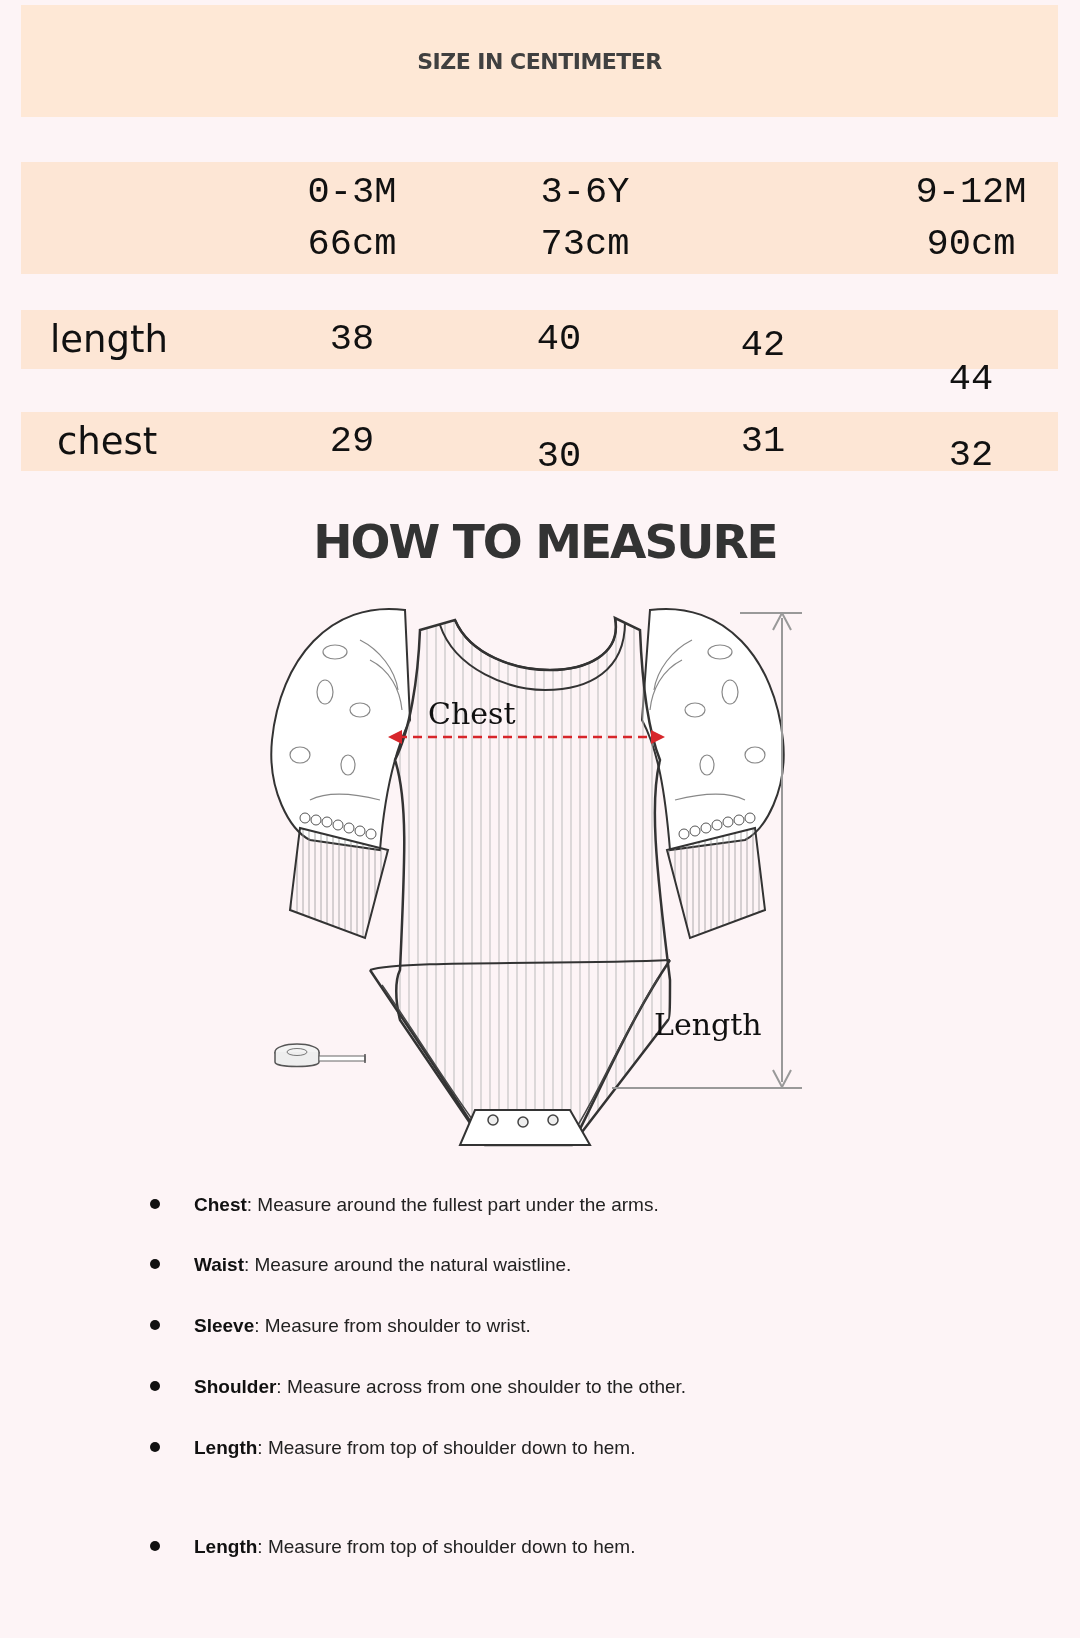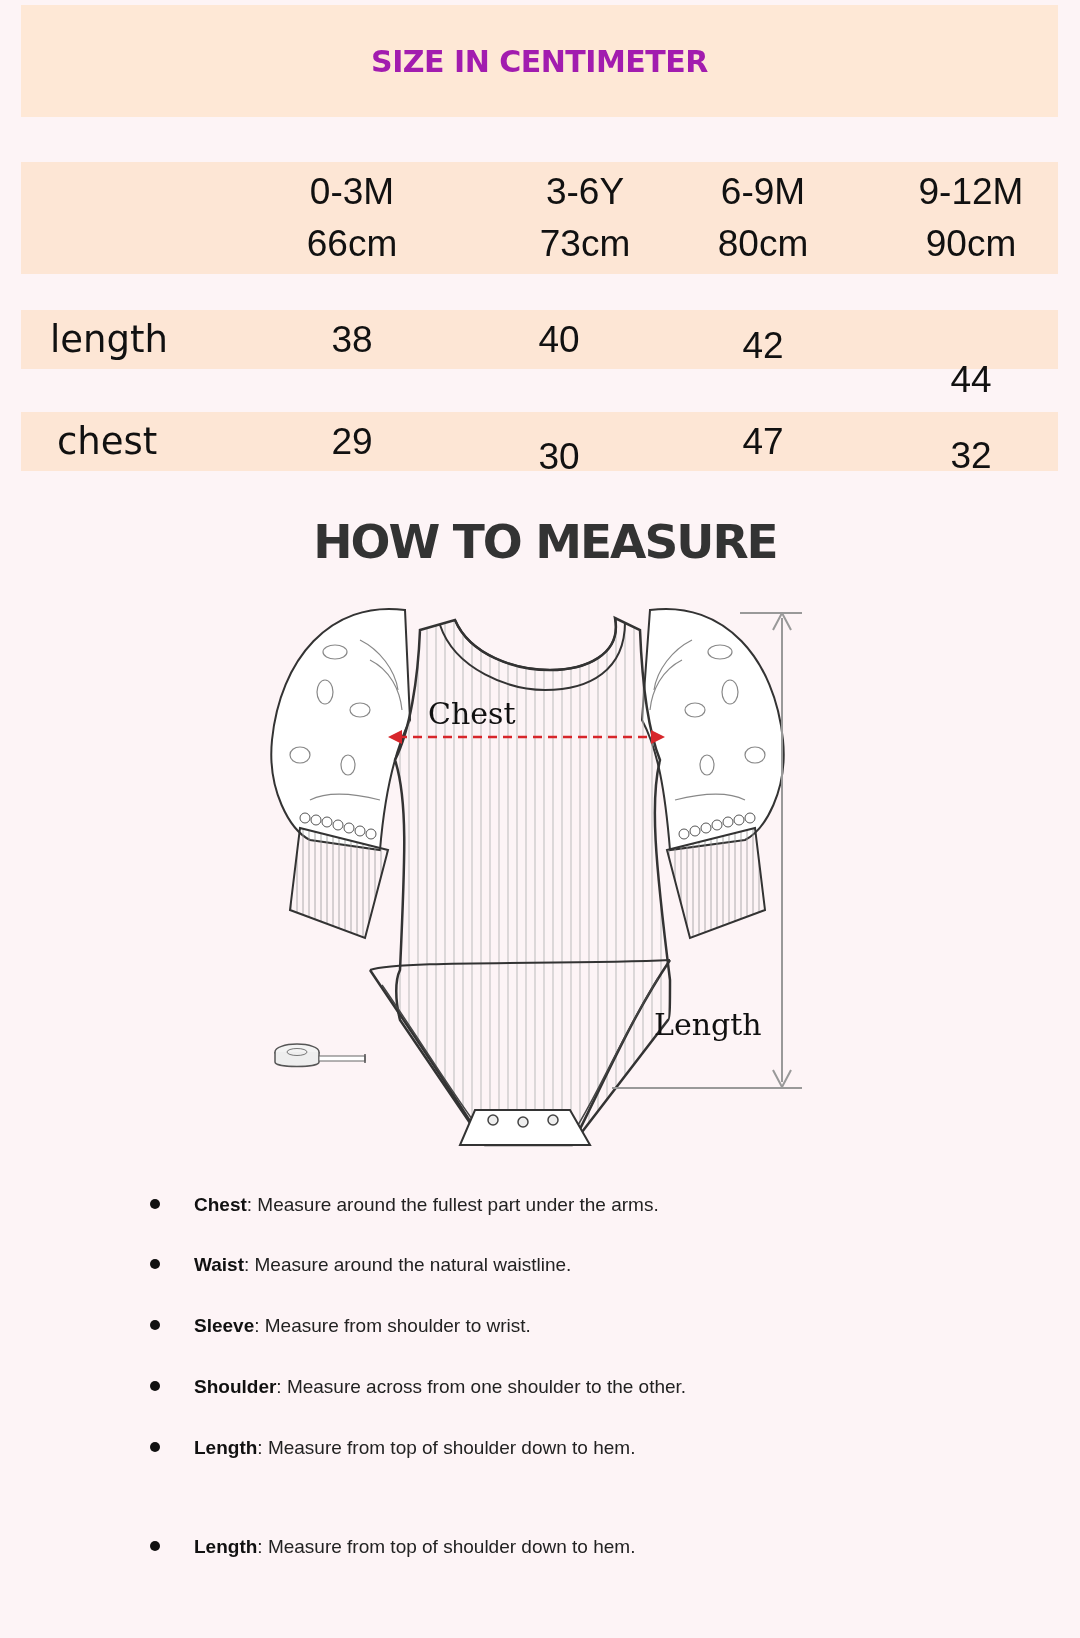--- a/index.html
+++ b/index.html
@@ -1,23 +1,23 @@
 <!DOCTYPE html>
 <html><head>
 <meta charset="utf-8">
 <style>
   * { box-sizing: border-box; margin: 0; padding: 0; }
   html, body { width: 1080px; height: 1638px; background: #fdf4f6; overflow: hidden; }
   body { position: relative; font-family: "Liberation Sans", sans-serif; color: #1a1a1a; }
   .band { position: absolute; left: 21px; width: 1037px; background: #fde6d5; }
   .title-band { top: 5px; height: 112px; background: #fee8d6; display: flex; align-items: center; justify-content: center; }
-  .title-band span { font-family: "DejaVu Sans", sans-serif; font-weight: bold; font-size: 30px; letter-spacing: -0.5px; color: #a21caf; }
+  .title-band span { font-family: "DejaVu Sans", sans-serif; font-weight: bold; font-size: 22px; letter-spacing: -0.5px; color: #404040; }
   .size-band { top: 162px; height: 112px; }
   .row-band { height: 59px; }
-  .cell { position: absolute; font-family: Liberation Sans, sans-serif; font-size: 37px; color: #111; text-align: center; width: 180px; transform: translateX(-50%); line-height: 1; }
+  .cell { position: absolute; font-family: Liberation Mono, monospace; font-size: 37px; color: #111; text-align: center; width: 180px; transform: translateX(-50%); line-height: 1; }
   .size-cell { line-height: 52px; top: 0px; }
   .row-label { position: absolute; font-family: "DejaVu Sans", sans-serif; font-size: 37px; color: #111; line-height: 1; }
   .how-title { position: absolute; top: 514px; left: 0; width: 1090px; text-align: center; font-family: "DejaVu Sans", sans-serif; font-weight: bold; font-size: 47px; letter-spacing: -2px; color: #333; }
   .diagram { position: absolute; left: 270px; top: 600px; width: 560px; height: 560px; }
   .bullets { position: absolute; left: 150px; top: 1208px; }
   .bullet { position: absolute; left: 0; white-space: nowrap; font-family: "Liberation Sans", sans-serif; font-size: 19px; color: #222; }
   .bullet .dot { display: inline-block; width: 10px; height: 10px; border-radius: 50%; background: #111; margin-right: 34px; vertical-align: middle; position: relative; top: -2px; }
   .bullet b { font-weight: bold; color: #111; }
 </style>
 </head>
@@ -29,43 +29,39 @@
 
 <div class="band size-band">
   <div class="cell size-cell" style="left:331px; top:4px;">
     <div>0-3M</div>
     <div>66cm</div>
   </div>
   <div class="cell size-cell" style="left:564px; top:4px;">
     <div>3-6Y</div>
     <div>73cm</div>
   </div>
-  <div class="cell size-cell" style="left:742px; top:4px;">
-    <div>6-9M</div>
-    <div>80cm</div>
-  </div>
   <div class="cell size-cell" style="left:950px; top:4px;">
     <div>9-12M</div>
     <div>90cm</div>
   </div>
 </div>
 
 <div class="band row-band" style="top:310px;">
   <div class="row-label" style="left:29px; top:11px;">length</div>
   <div class="cell" style="left:331px; top:11px;">38</div>
   <div class="cell" style="left:538px; top:11px;">40</div>
   <div class="cell" style="left:742px; top:17px;">42</div>
   <div class="cell" style="left:950px; top:11px;margin-top:40px;">44</div>
 </div>
 
 <div class="band row-band" style="top:412px;">
   <div class="row-label" style="left:36px; top:11px;">chest</div>
   <div class="cell" style="left:331px; top:11px;">29</div>
   <div class="cell" style="left:538px; top:26px;">30</div>
-  <div class="cell" style="left:742px; top:11px;">47</div>
+  <div class="cell" style="left:742px; top:11px;">31</div>
   <div class="cell" style="left:950px; top:11px;margin-top:14px;">32</div>
 </div>
 
 <div class="how-title">HOW TO MEASURE</div>
 
 <div class="diagram">
   <svg width="560" height="560" viewBox="0 0 560 560">
     <defs>
       <pattern id="ribs" width="9" height="10" patternUnits="userSpaceOnUse">
         <line x1="4" y1="0" x2="4" y2="10" stroke="#bbb" stroke-width="1"></line>

